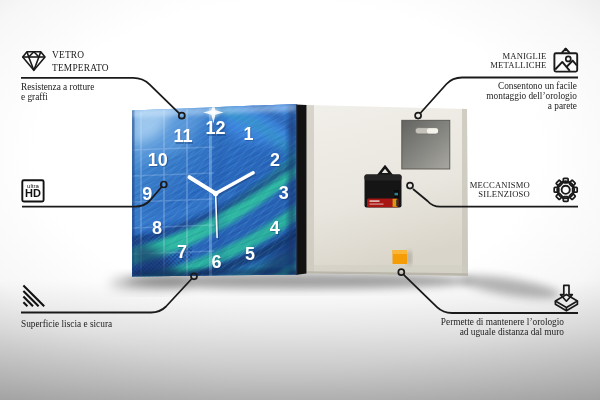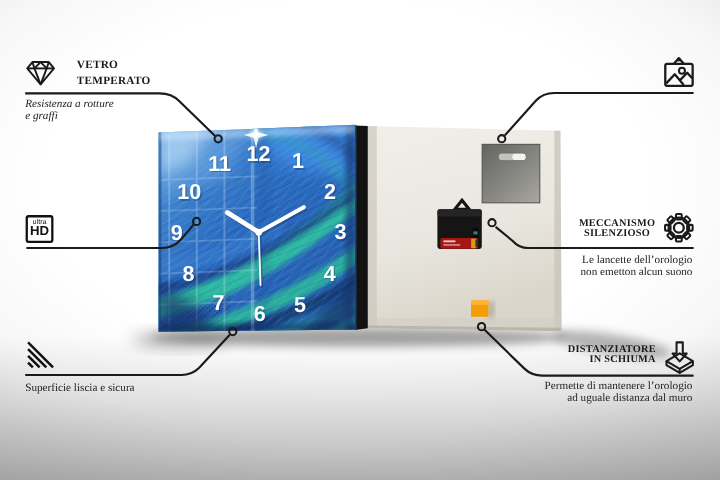--- a/index.html
+++ b/index.html
@@ -1,21 +1,21 @@
 <!DOCTYPE html>
 <html><head>
 <meta charset="utf-8">
 <style>
   html,body{margin:0;padding:0;-webkit-font-smoothing:antialiased;}
   #stage{position:relative;width:600px;height:400px;overflow:hidden;
     background:
       linear-gradient(180deg, rgba(0,0,0,0) 0%, rgba(0,0,0,0) 70%, rgba(90,90,90,.13) 82%, rgba(78,78,78,.30) 95%, rgba(72,72,72,.37) 100%),
       radial-gradient(100% 90% at 48% 38%, #ffffff 42%, #f7f7f7 60%, #c2c2c2 100%);
     font-family:"Liberation Serif", serif; color:#1a1a1a;}
-  .t{position:absolute; font-weight:bold; line-height:12.5px; font-size:9.4px; letter-spacing:.2px; white-space:nowrap;margin-left:12px;}
+  .t{position:absolute; font-weight:normal; line-height:12.5px; font-size:9.4px; letter-spacing:.2px; white-space:nowrap;}
   .tr{text-align:right; line-height:9.6px; font-size:8.6px;}
   .s{position:absolute; font-size:9.3px; line-height:10px; color:#222; white-space:nowrap;}
   .sr{text-align:right;}
   svg{position:absolute;left:0;top:0;}
 </style>
 </head>
 <body>
 <div id="stage">
 
   <svg width="600" height="400" viewBox="0 0 600 400">
@@ -283,29 +283,29 @@
 
     <g fill="none" stroke="#1a1a1a" stroke-width="1.7" stroke-linejoin="round">
       <path d="M563.8 285.3 L569.0 285.3 L569.0 294.6 L572.3 294.6 L566.4 301.2 L560.5 294.6 L563.8 294.6 Z"></path>
       <path d="M555.4 300.9 L566.4 294.4 L577.4 300.9 L566.4 307.4 Z"></path>
       <path d="M555.4 300.9 L555.4 304.3 L566.4 310.8 L577.4 304.3 L577.4 300.9"></path>
       <path d="M566.4 307.4 L566.4 310.8"></path>
     </g>
   </svg>
 
   <div class="t" style="left:52px; top:49px;">VETRO<br>TEMPERATO</div>
-  <div class="s" style="left:21px; top:81.5px;font-style:italic;">Resistenza a rotture<br>e graffi</div>
+  <div class="s" style="left:21px; top:81.5px;">Resistenza a rotture<br>e graffi</div>
 
   <div style="position:absolute; left:22.3px; top:180.2px; width:21.3px; text-align:center; font-family:'Liberation Sans',sans-serif; color:#111;">
     <div style="font-size:6px; line-height:6px; margin-top:3.2px;">ultra</div>
     <div style="font-size:11px; line-height:9px; font-weight:bold;">HD</div>
   </div>
 
   <div class="s" style="left:21px; top:318.5px;font-family:Liberation Serif, serif;">Superficie liscia e sicura</div>
 
-
-  <div class="t tr" style="right:54px; top:180.5px;text-align:center;">MECCANISMO<br>SILENZIOSO</div>
-  <div class="s sr" style="right:23px; top:211.5px;">Le lancette dell’orologio<br>non emetton alcun suono</div>
-
-  <div class="t tr" style="right:53.5px; top:285.5px;">DISTANZIATORE<br>IN SCHIUMA</div>
-  <div class="s sr" style="right:23px; top:316.5px;">Permette di mantenere l’orologio<br>ad uguale distanza dal muro</div>
+  <div class="t tr" style="right:53.5px; top:51.5px;">MANIGLIE<br>METALLICHE</div>
+  <div class="s sr" style="right:23px; top:81px;">Consentono un facile<br>montaggio dell’orologio<br>a parete</div>
+
+  <div class="t tr" style="right:70px; top:180.5px;">MECCANISMO<br>SILENZIOSO</div>
+
+  <div class="s sr" style="right:36px; top:316.5px;">Permette di mantenere l’orologio<br>ad uguale distanza dal muro</div>
 
 </div>
 
 </body></html>

